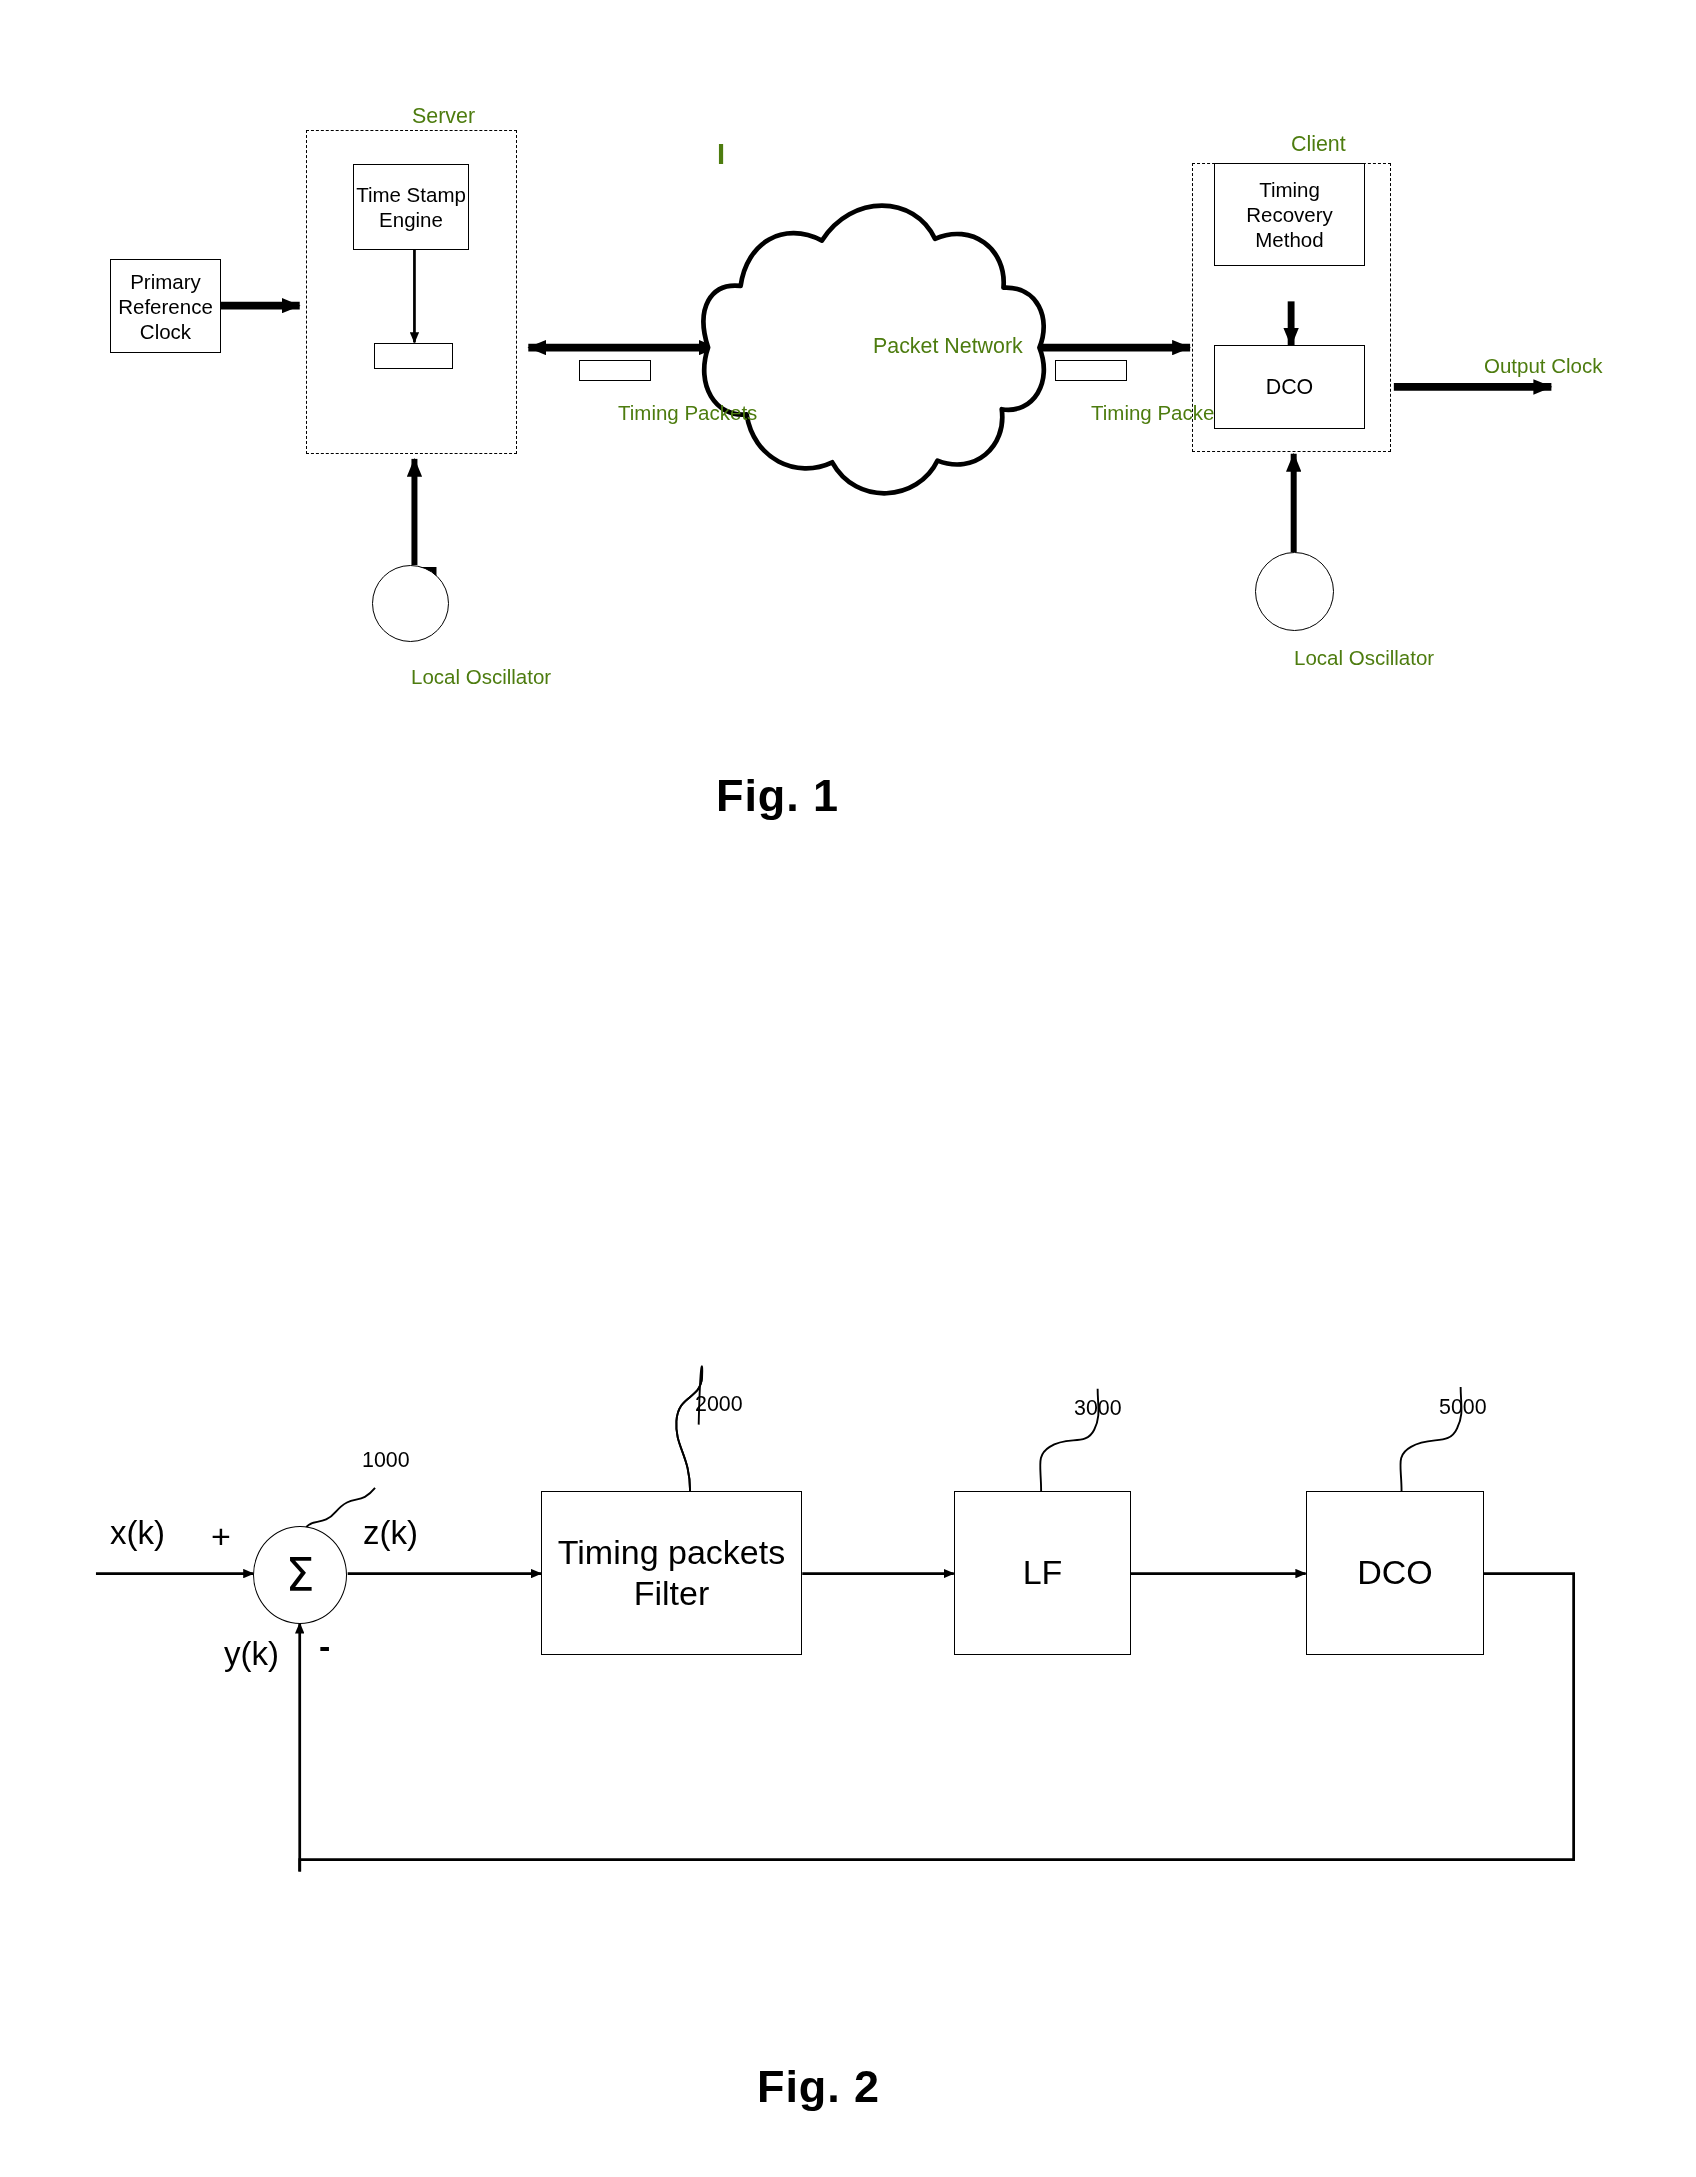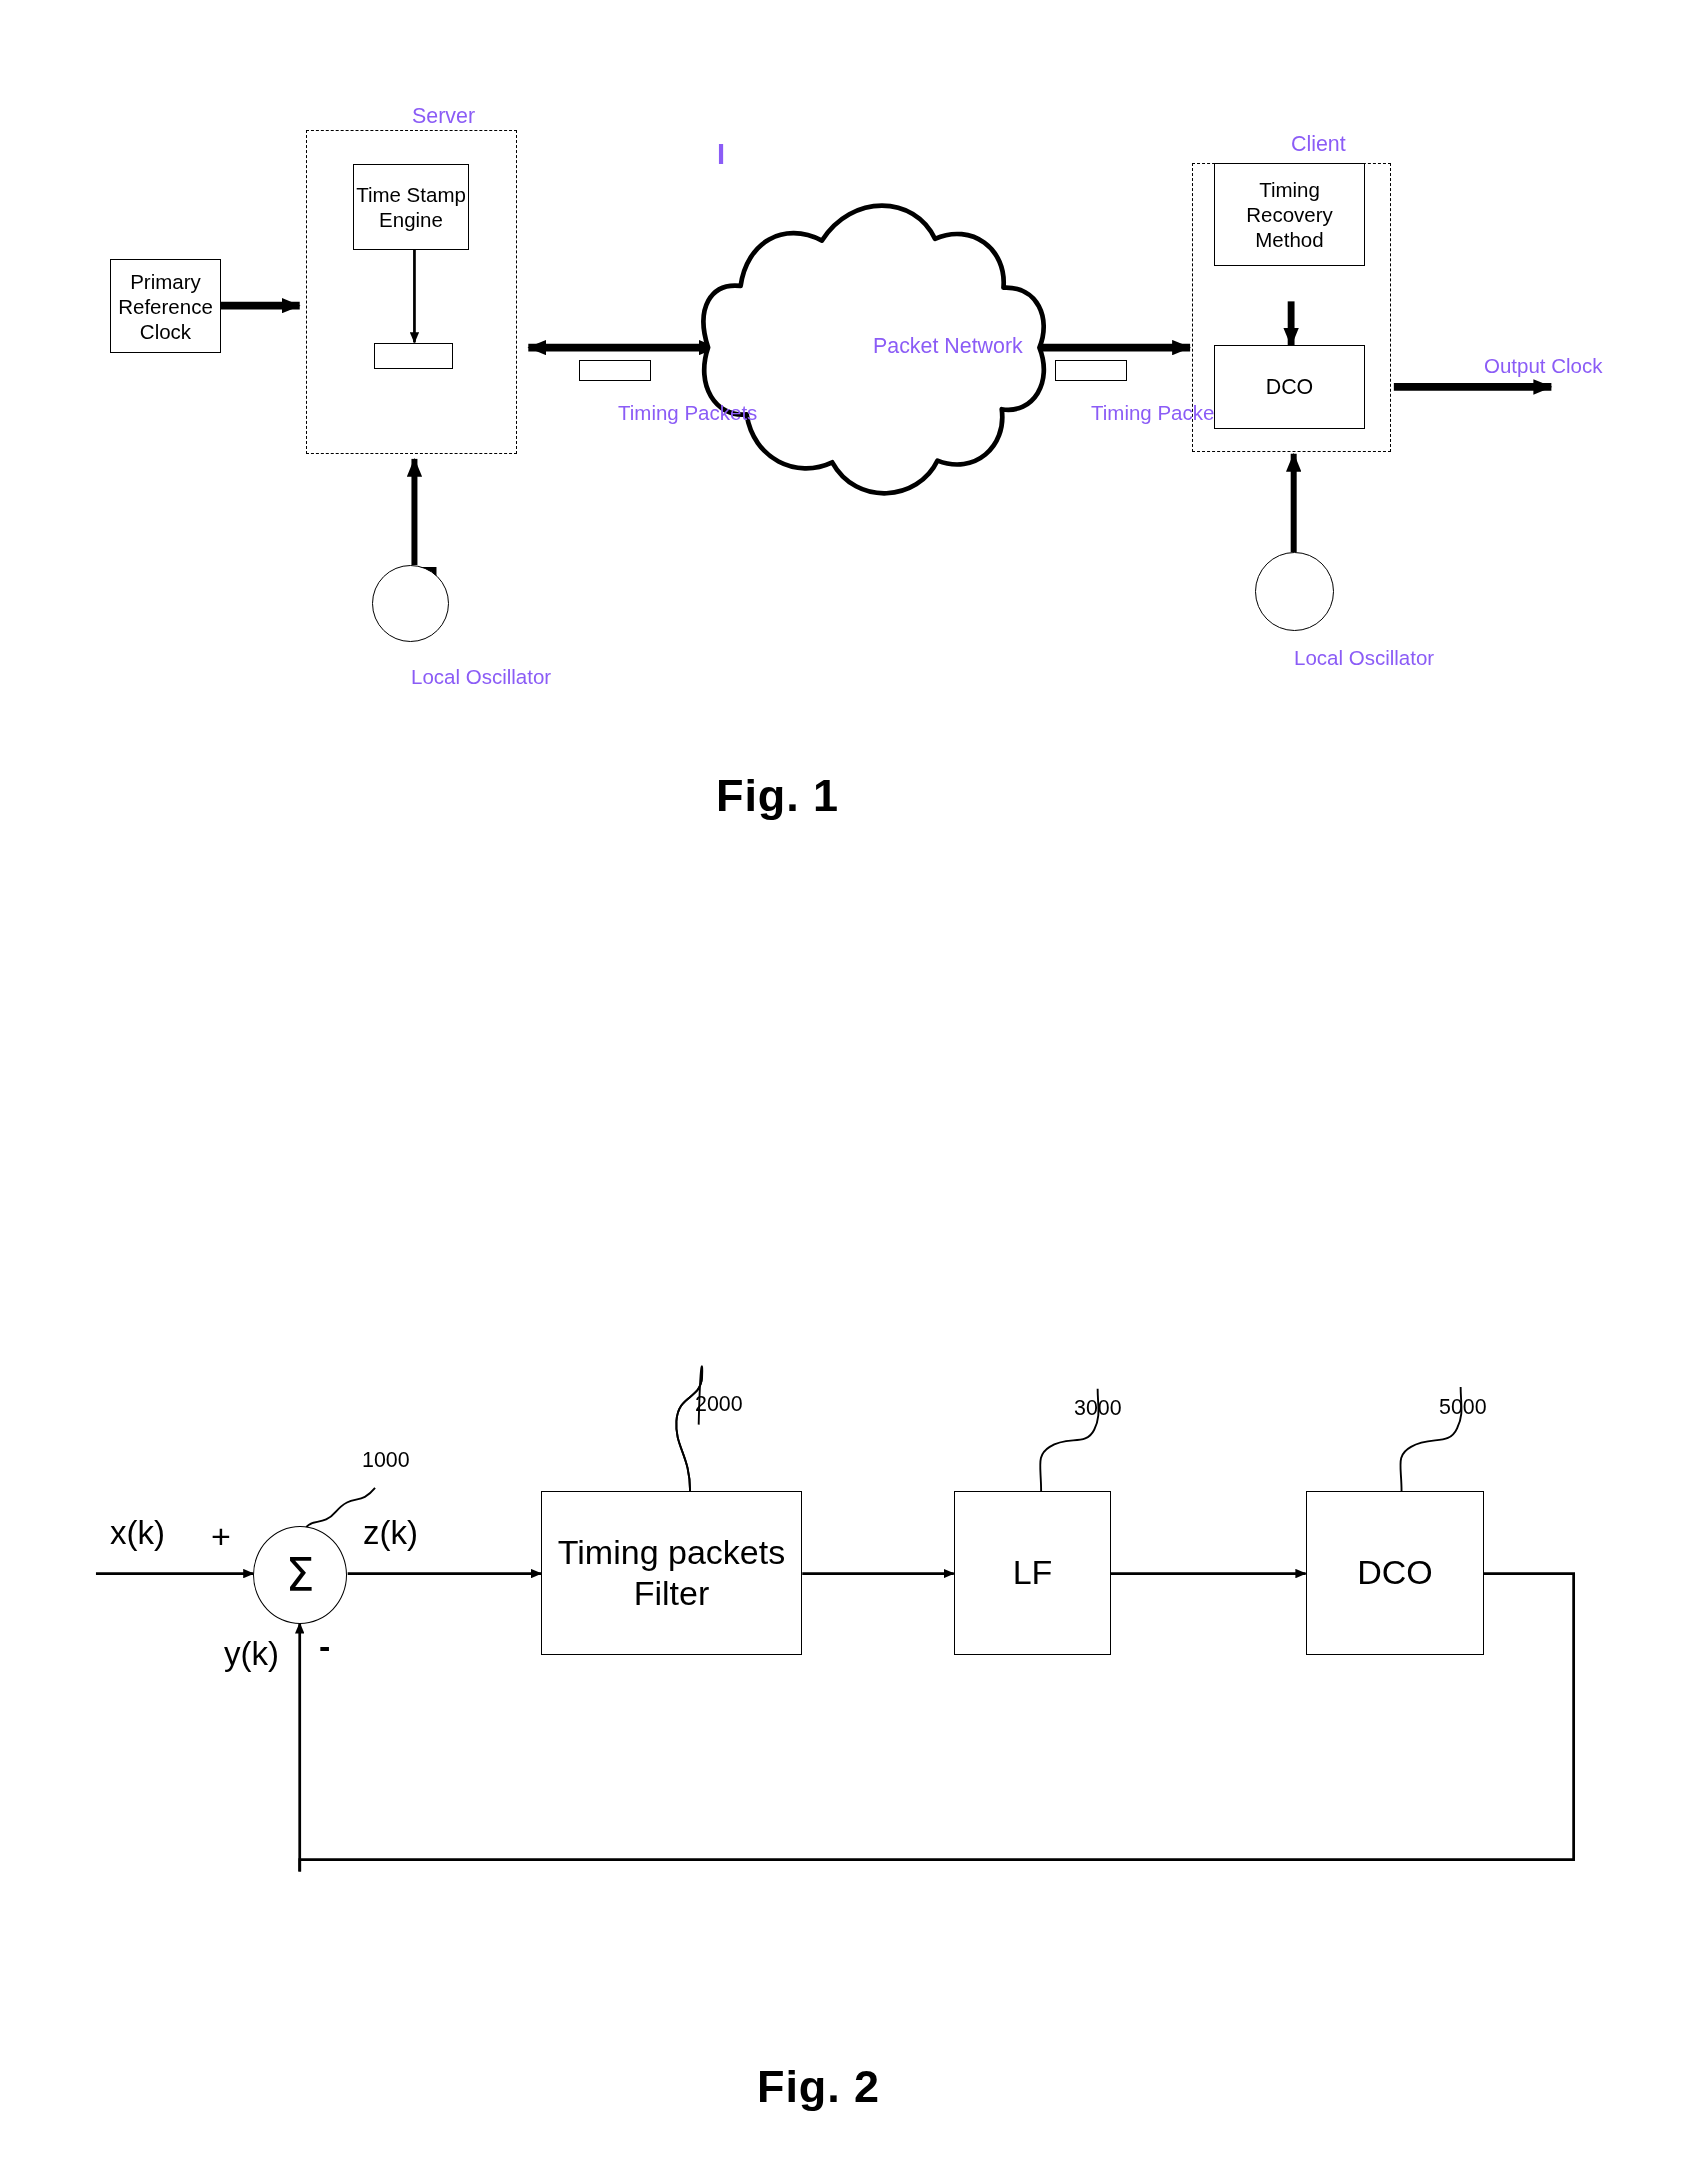--- a/index.html
+++ b/index.html
@@ -16,21 +16,21 @@
     position: relative;
     width: 1697px;
     height: 2178px;
     background: #ffffff;
     overflow: hidden;
   }
 
   
   .txt {
     position: absolute;
-    color: #8b5cf6;
+    color: #4d7c0f;
     line-height: 1.18;
     white-space: pre;
     text-align: right;
   }
 
   
   .box {
     position: absolute;
     border: 1.7px solid #000;
     background: #fff;
@@ -281,20 +281,20 @@
 
   <div class="sig-label" style="left:110px; top:1514px;">x(k)</div>
   <div class="pm-label" style="left:211px; top:1517px;">+</div>
   <div class="sig-label" style="left:363px; top:1514px;">z(k)</div>
   <div class="sig-label" style="left:224px; top:1635px;">y(k)</div>
   <div class="pm-label" style="left:319px; top:1627px; font-weight:bold;">-</div>
 
   <div class="box" style="left:541px; top:1491px; width:261px; height:164px; font-size:34px;">Timing packets
 Filter</div>
 
-  <div class="box" style="left:954px; top:1491px; width:157px; height:164px; font-size:34px;">LF</div>
+  <div class="box" style="left:954px; top:1491px; width:177px; height:164px; font-size:34px;">LF</div>
 
   <div class="box" style="left:1306px; top:1491px; width:178px; height:164px; font-size:34px;">DCO</div>
 
   <div class="fig-caption" style="left:757px; top:2061px;">Fig. 2</div>
 
 </div>
 
 
 </body></html>

